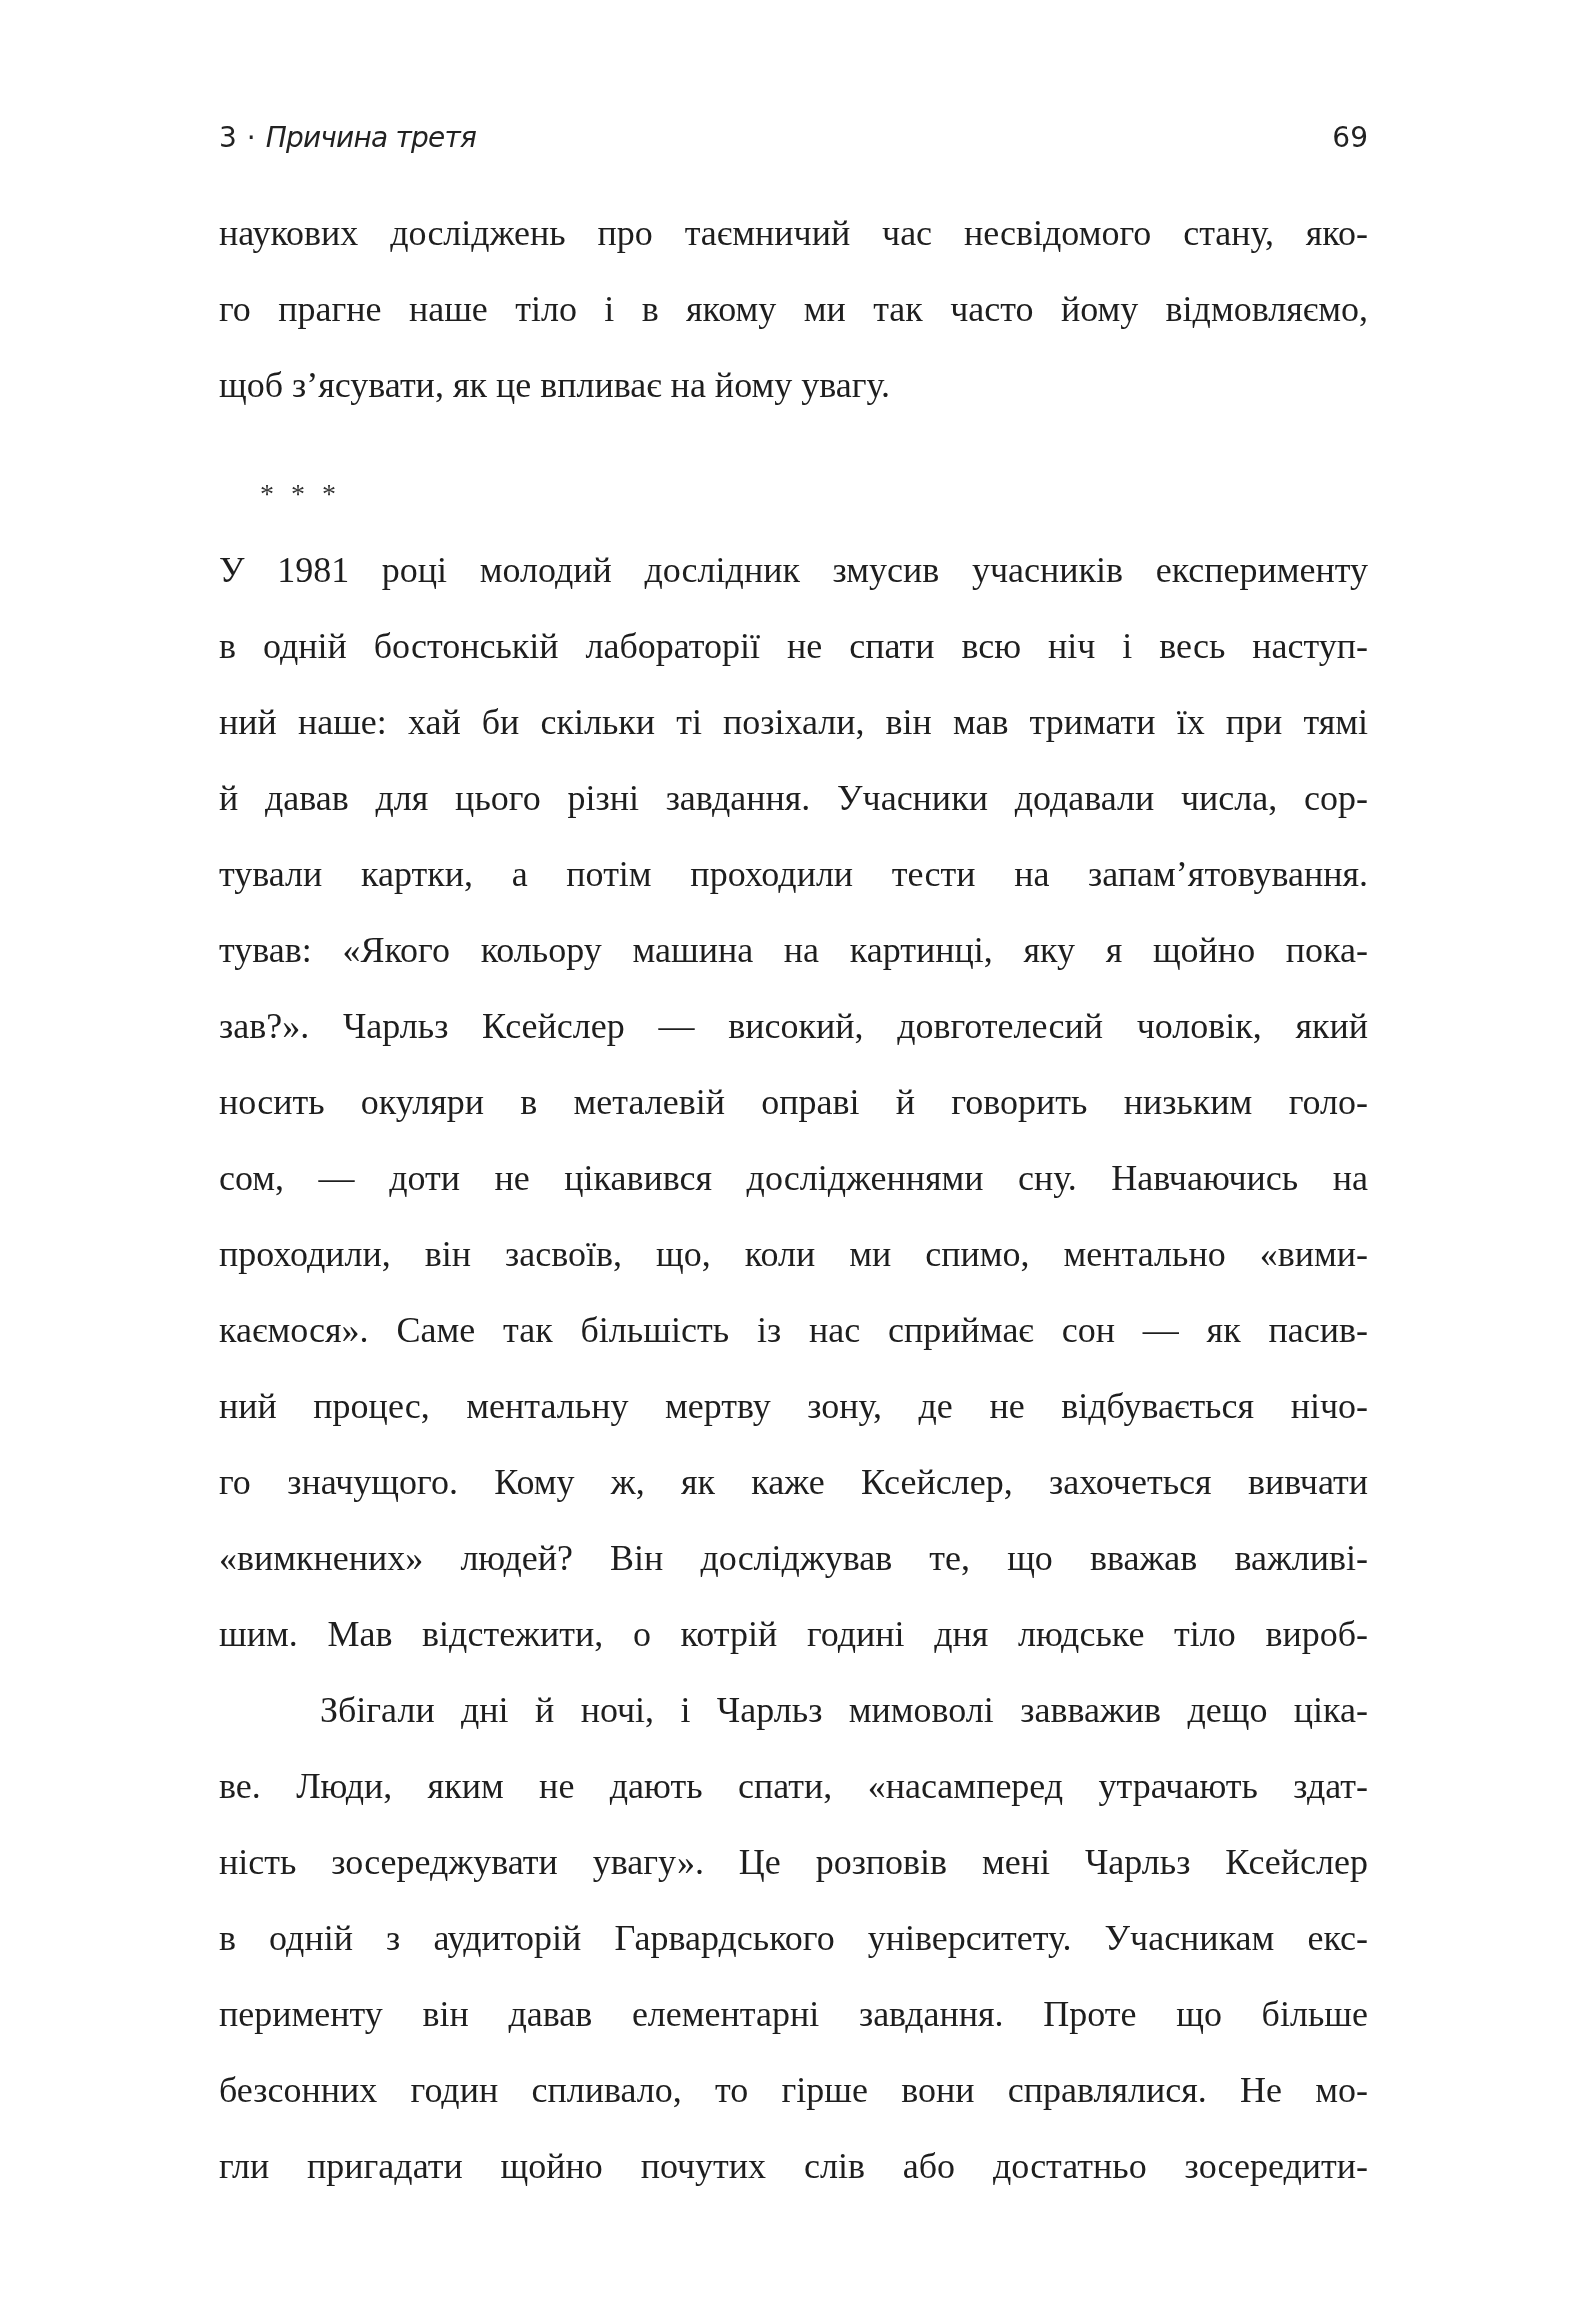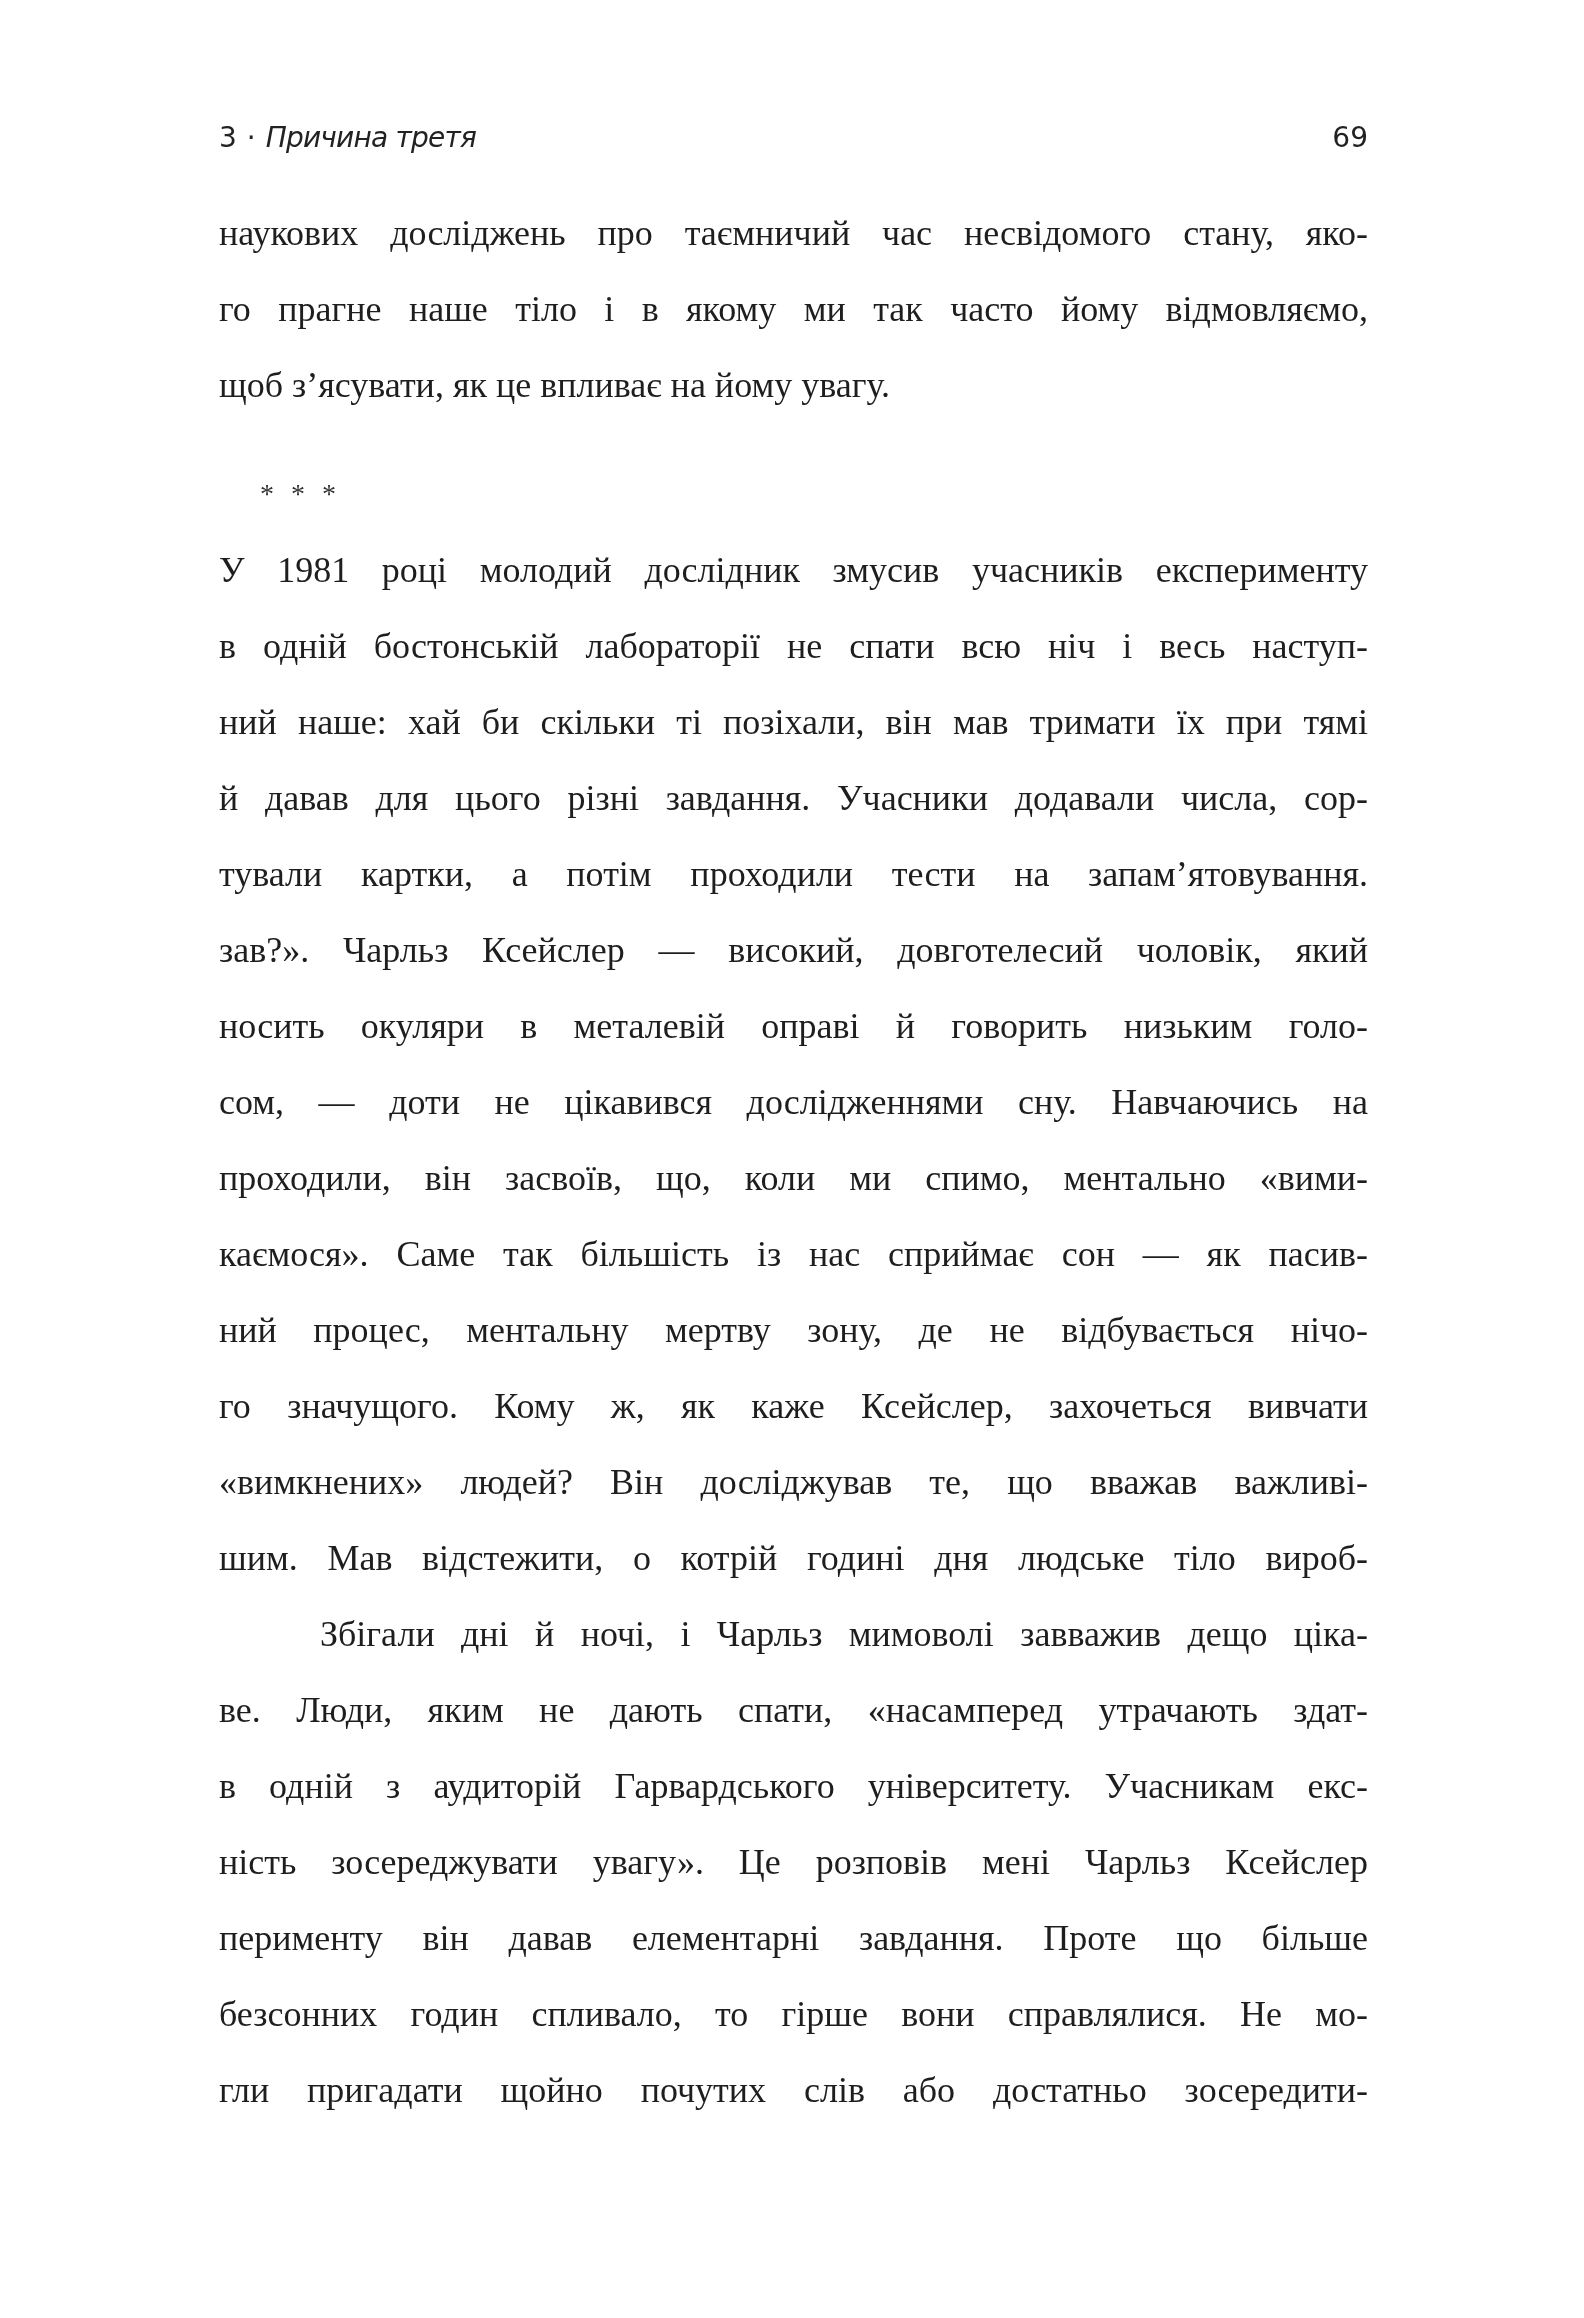--- a/index.html
+++ b/index.html
@@ -113,36 +113,37 @@
 
     <span class="gap"></span>
     <span class="separator">* * *</span>
 
     <div>
       <span class="line">У 1981 році молодий дослідник змусив учасників експерименту</span>
       <span class="line">в одній бостонській лабораторії не спати всю ніч і весь наступ-</span>
       <span class="line">ний наше: хай би скільки ті позіхали, він мав тримати їх при тямі</span>
       <span class="line">й давав для цього різні завдання. Учасники додавали числа, сор-</span>
       <span class="line">тували картки, а потім проходили тести на запам’ятовування.</span>
+      <span class="line">тував: «Якого кольору машина на картинці, яку я щойно пока-</span>
       <span class="line">зав?». Чарльз Ксейслер — високий, довготелесий чоловік, який</span>
       <span class="line">носить окуляри в металевій оправі й говорить низьким голо-</span>
       <span class="line">сом, — доти не цікавився дослідженнями сну. Навчаючись на</span>
       <span class="line">проходили, він засвоїв, що, коли ми спимо, ментально «вими-</span>
       <span class="line">каємося». Саме так більшість із нас сприймає сон — як пасив-</span>
       <span class="line">ний процес, ментальну мертву зону, де не відбувається нічо-</span>
       <span class="line">го значущого. Кому ж, як каже Ксейслер, захочеться вивчати</span>
       <span class="line">«вимкнених» людей? Він досліджував те, що вважав важливі-</span>
       <span class="line">шим. Мав відстежити, о котрій годині дня людське тіло вироб-</span>
     </div>
 
     <div>
       <span class="line indent">Збігали дні й ночі, і Чарльз мимоволі завважив дещо ціка-</span>
       <span class="line">ве. Люди, яким не дають спати, «насамперед утрачають здат-</span>
+      <span class="line">ність зосереджувати увагу». Це розповів мені Чарльз Ксейслер</span>
       <span class="line">в одній з аудиторій Гарвардського університету. Учасникам екс-</span>
-      <span class="line">ність зосереджувати увагу». Це розповів мені Чарльз Ксейслер</span>
       <span class="line">перименту він давав елементарні завдання. Проте що більше</span>
       <span class="line">безсонних годин спливало, то гірше вони справлялися. Не мо-</span>
       <span class="line">гли пригадати щойно почутих слів або достатньо зосередити-</span>
 
     </div>
 
   </div>
 </div>
 
 

